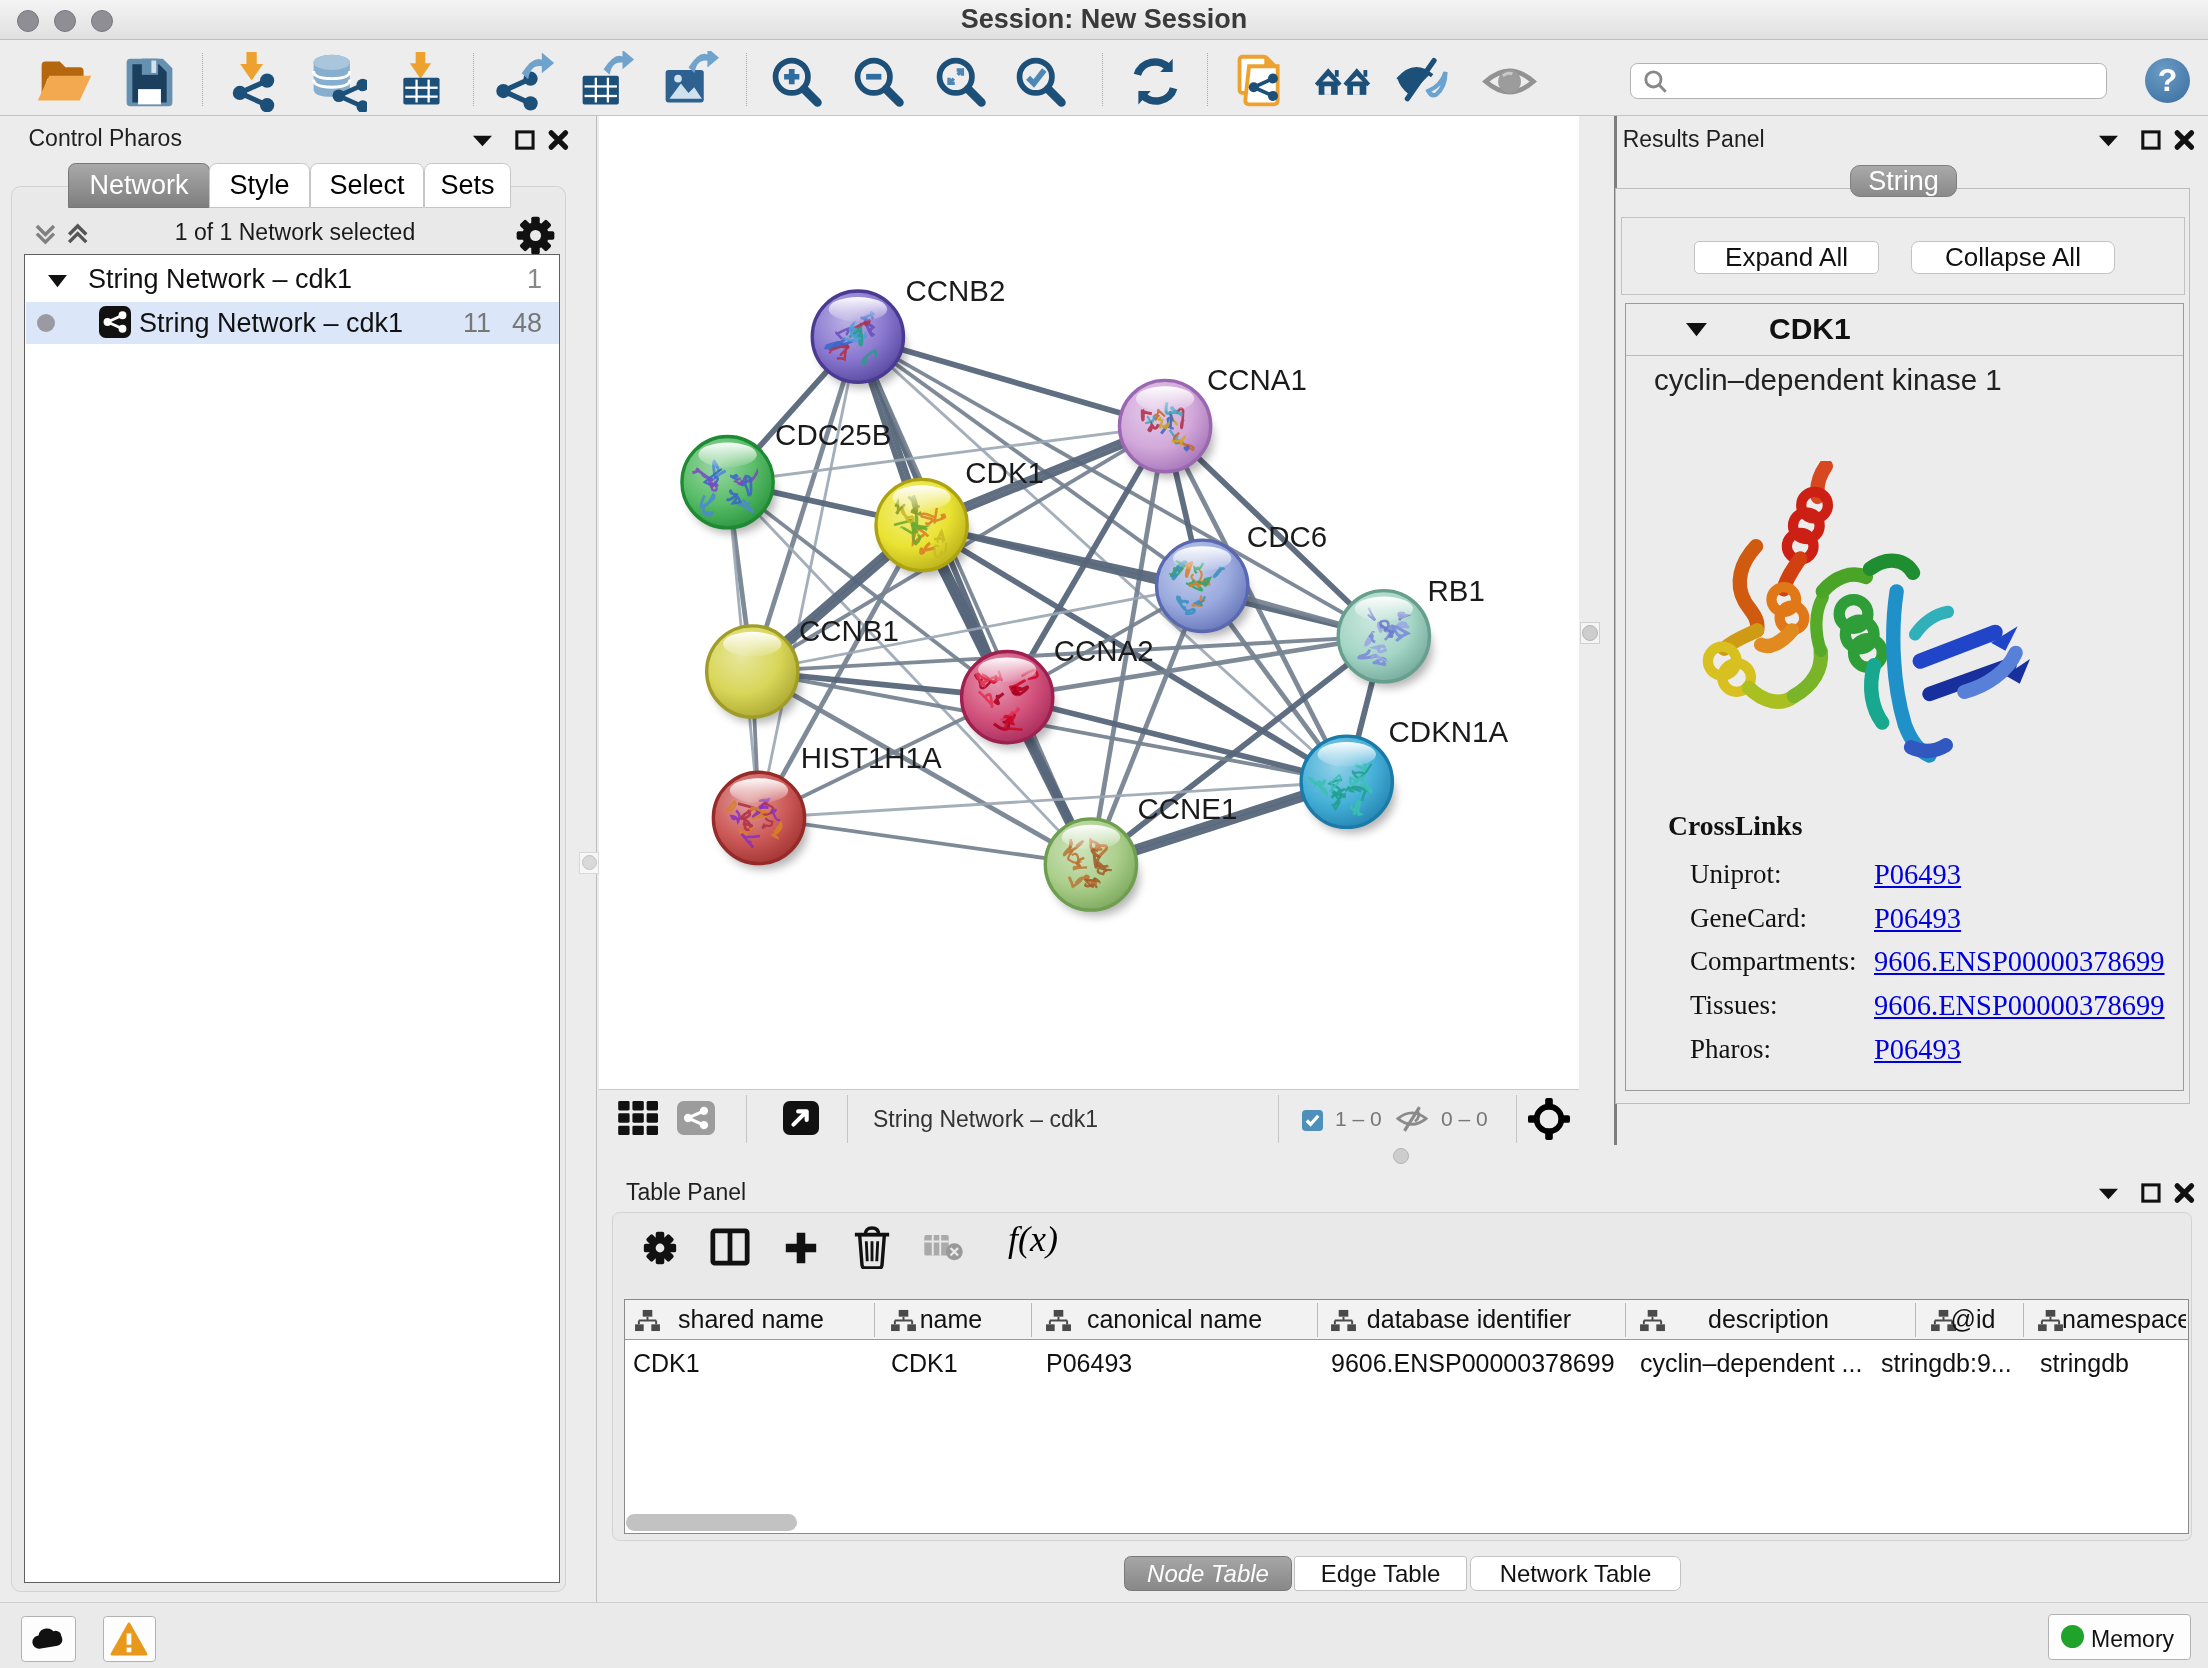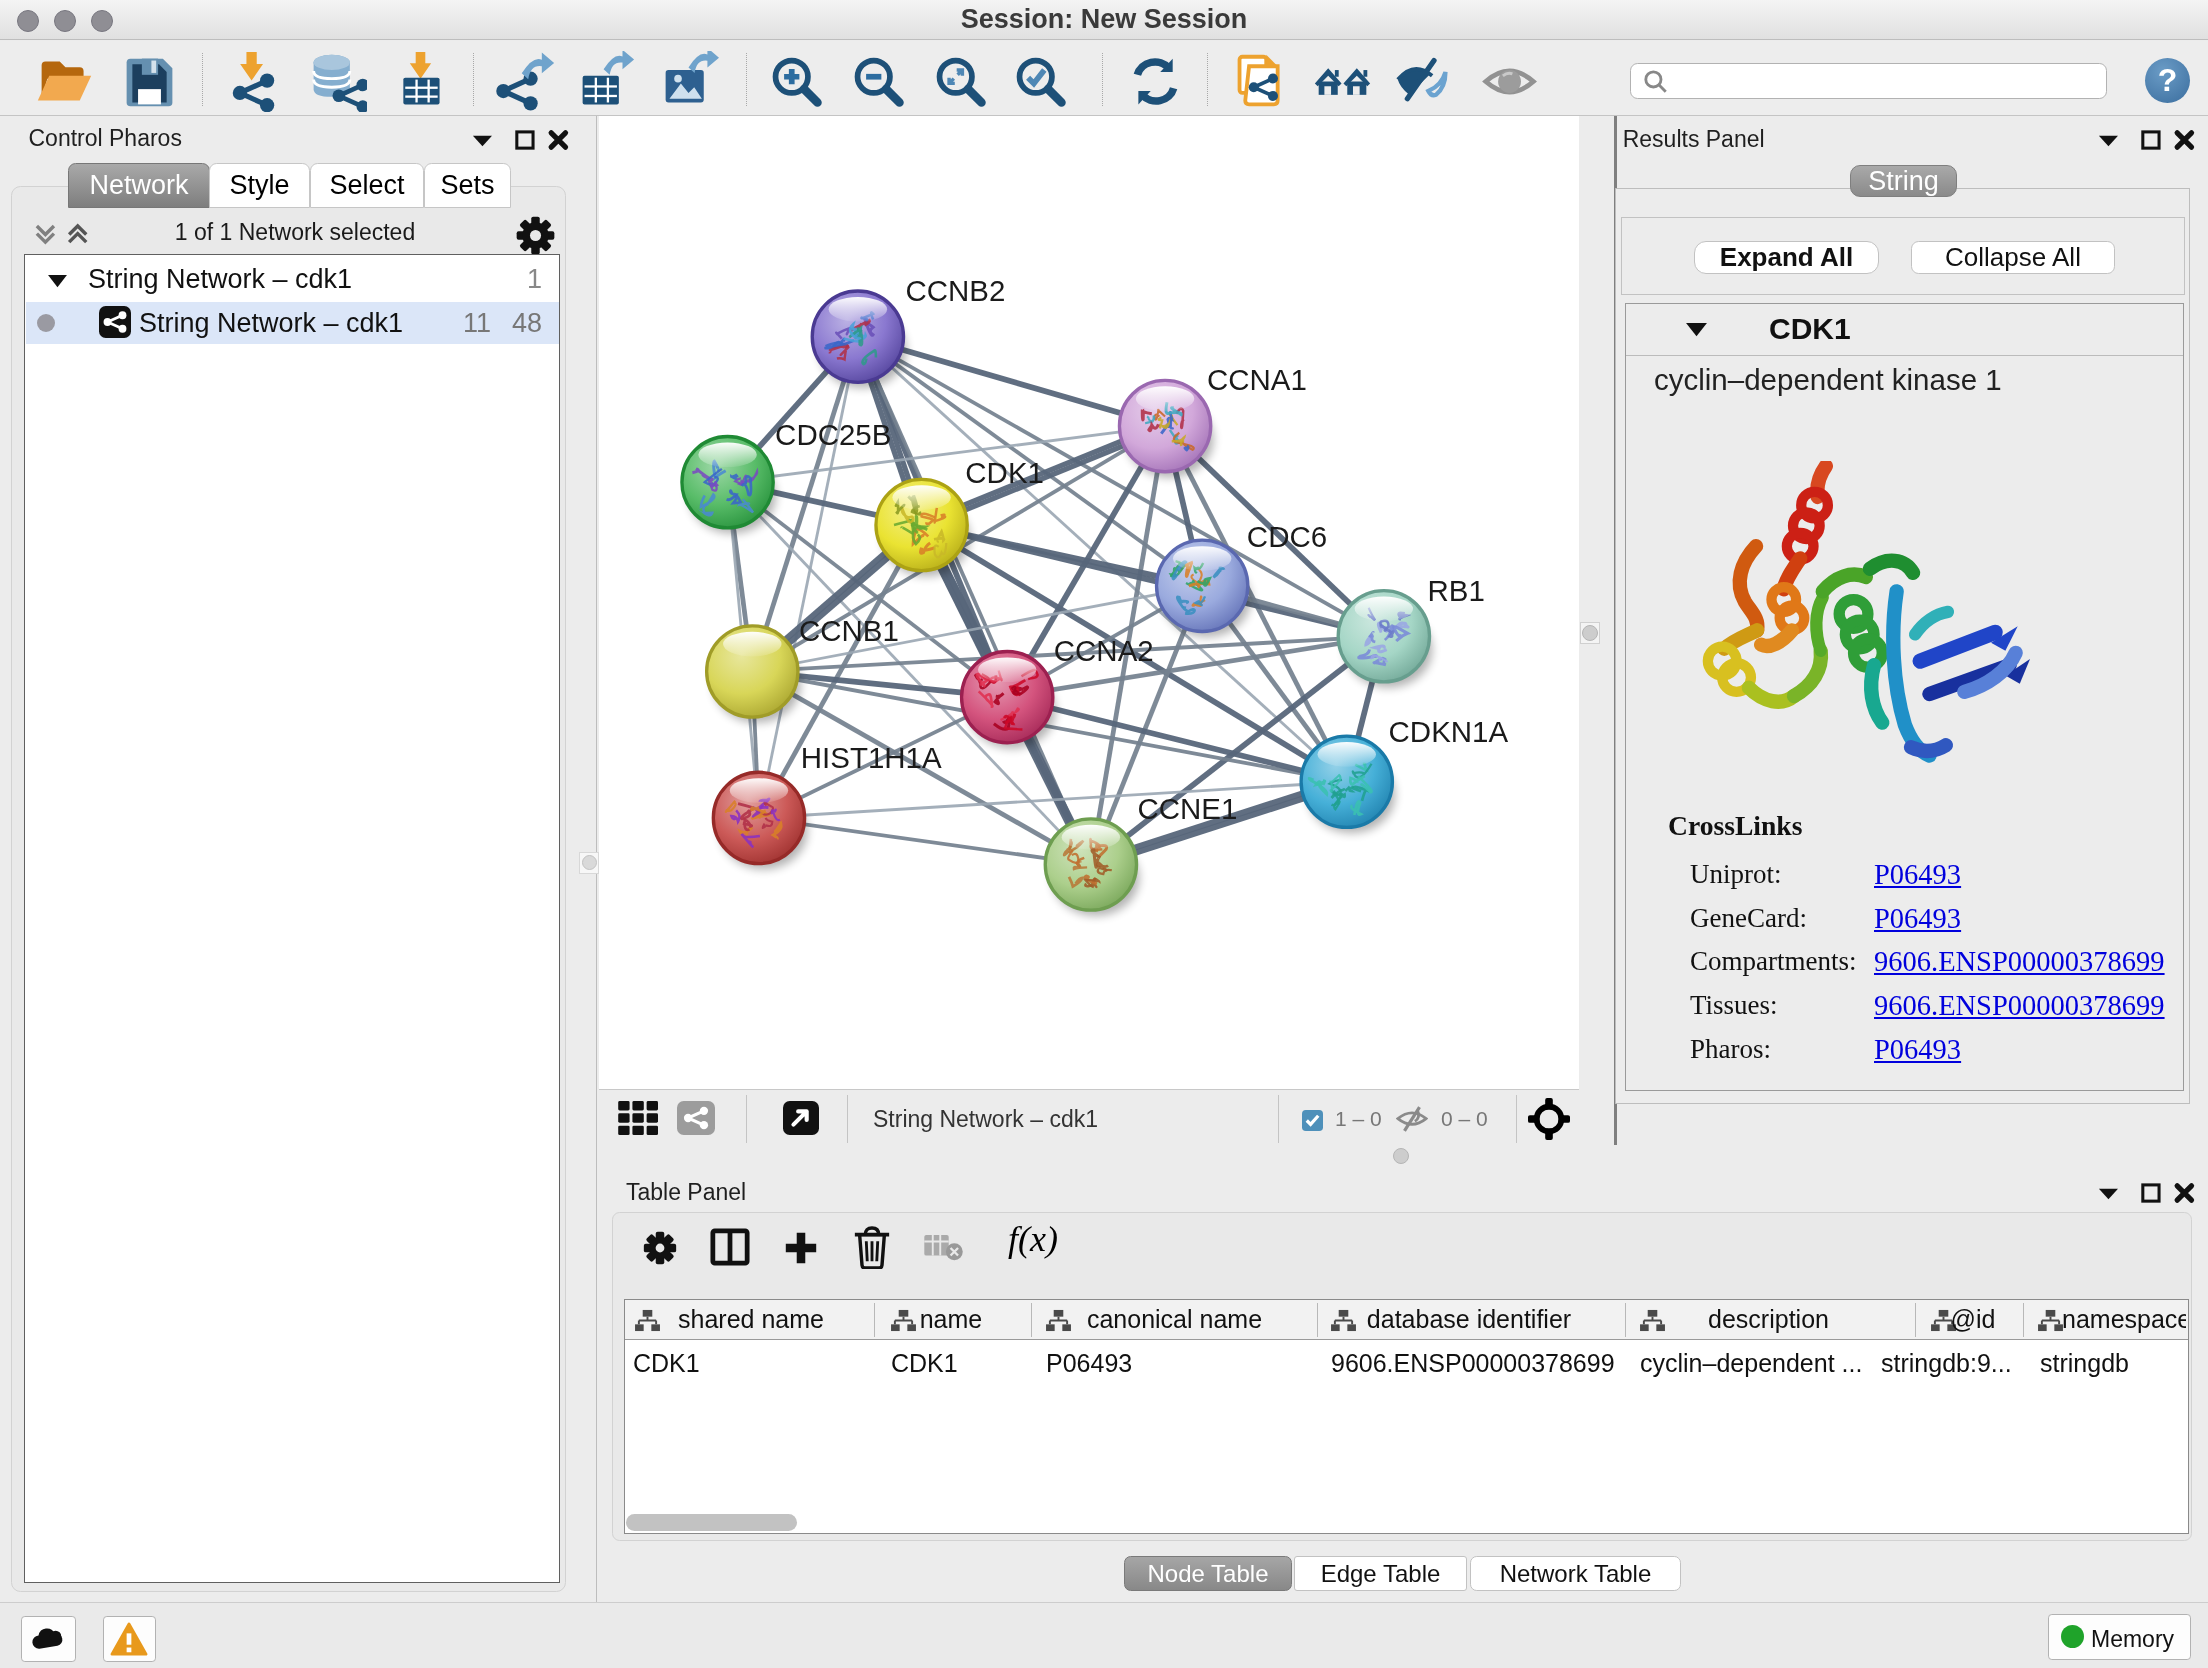--- a/index.html
+++ b/index.html
@@ -1,17 +1,17 @@
 <!DOCTYPE html>
 <html style="font-size:15px"><head><meta charset="utf-8"><style>
 * { margin:0; padding:0; box-sizing:border-box; }
 html,body { width:2208px; height:1668px; font-family:"Liberation Sans", sans-serif; background:#ececec; overflow:hidden; }
 .abs { position:absolute; }
 .panel-title { font-size:23px; color:#1f1f1f; }
-.graybtn { background:linear-gradient(#a6a6a6,#888); color:#fff; border:1px solid #7a7a7a; }
+.graybtn { background:linear-gradient(#a6a6a6,#888); color:#fff; border:1px solid #7a7a7a;font-style:italic; }
 .whitebtn { background:#fff; color:#111; border:1px solid #c2c2c2; }
 </style></head>
 <body>
 
 <div class="abs" style="left:0;top:0;width:2208px;height:40px;background:linear-gradient(#f4f4f4,#e0e0e0);border-bottom:1px solid #bdbdbd"></div>
 <div class="abs" style="left:17px;top:9.5px;width:22px;height:22px;border-radius:50%;background:#8f8e94;border:1px solid #787780"></div>
 <div class="abs" style="left:54px;top:9.5px;width:22px;height:22px;border-radius:50%;background:#8f8e94;border:1px solid #787780"></div>
 <div class="abs" style="left:91px;top:9.5px;width:22px;height:22px;border-radius:50%;background:#8f8e94;border:1px solid #787780"></div>
 <div class="abs" style="left:0;top:3.8px;width:2208px;text-align:center;font-size:27px;color:#3a3a3a;font-weight:bold">Session: New Session</div>
 
@@ -636,21 +636,21 @@
 <div class="abs" style="left:1617px;top:116px;width:592px;height:1037px;background:#ececec">
   <div class="abs panel-title" style="left:5.7px;top:9.5px">Results Panel</div>
   <svg style="position:absolute;left:480px;top:12.4px" width="105" height="25" viewBox="0 0 110 26">
 <path d="M2,8 L22,8 L12,19 z" fill="#111"></path>
 <rect x="48" y="4" width="17" height="17" fill="none" stroke="#111" stroke-width="3.2"></rect>
 <path d="M84,5 L99,20 M99,5 L84,20" stroke="#111" stroke-width="5.5" stroke-linecap="round"></path>
 </svg>
   <div class="abs" style="left:-1.9px;top:72px;width:575px;height:916px;background:#ececec;border:1px solid #bdbdbd"></div>
   <div class="abs" style="left:3.8px;top:101px;width:564px;height:78px;border:1px solid #c2c2c2"></div>
   <div class="abs" style="left:233px;top:49px;width:107px;height:32px;border-radius:10px;background:linear-gradient(#a9a9a9,#8a8a8a);border:1px solid #7f7f7f;color:#fff;font-size:27px;text-align:center;line-height:31px">String</div>
-  <div class="abs whitebtn" style="left:77px;top:125px;width:185px;height:33px;border-radius:12px;font-size:26px;text-align:center;line-height:31px;font-weight:bold">Expand All</div>
+  <div class="abs whitebtn" style="left:77px;top:125px;width:185px;height:33px;border-radius:5px;font-size:26px;text-align:center;line-height:31px;font-weight:normal">Expand All</div>
   <div class="abs whitebtn" style="left:294px;top:125px;width:204px;height:33px;border-radius:7.6px;font-size:26px;text-align:center;line-height:31px;font-weight:normal">Collapse All</div>
   <div class="abs" style="left:7.6px;top:187px;width:559px;height:788px;background:#ececec;border:1px solid #9a9a9a"></div>
   <div class="abs" style="left:8.6px;top:188px;width:557px;height:52px;border-bottom:1px solid #bbb"></div>
   <svg class="abs" style="left:67px;top:205px" width="25" height="19" viewBox="0 0 26 20">
       <path d="M2,2 h22 l-11,14 z" fill="#111"></path>
     </svg>
   <div class="abs" style="left:152px;top:196px;font-size:30px;font-weight:bold;color:#111">CDK1</div>
   <div class="abs" style="left:37px;top:247px;font-size:29.5px;color:#222">cyclin–dependent kinase 1</div>
   <svg style="position:absolute;left:53px;top:345px" width="361" height="304" viewBox="0 0 380 320">
 <g fill="none" stroke-linecap="round" transform="translate(-12,-14) scale(1.08)">

